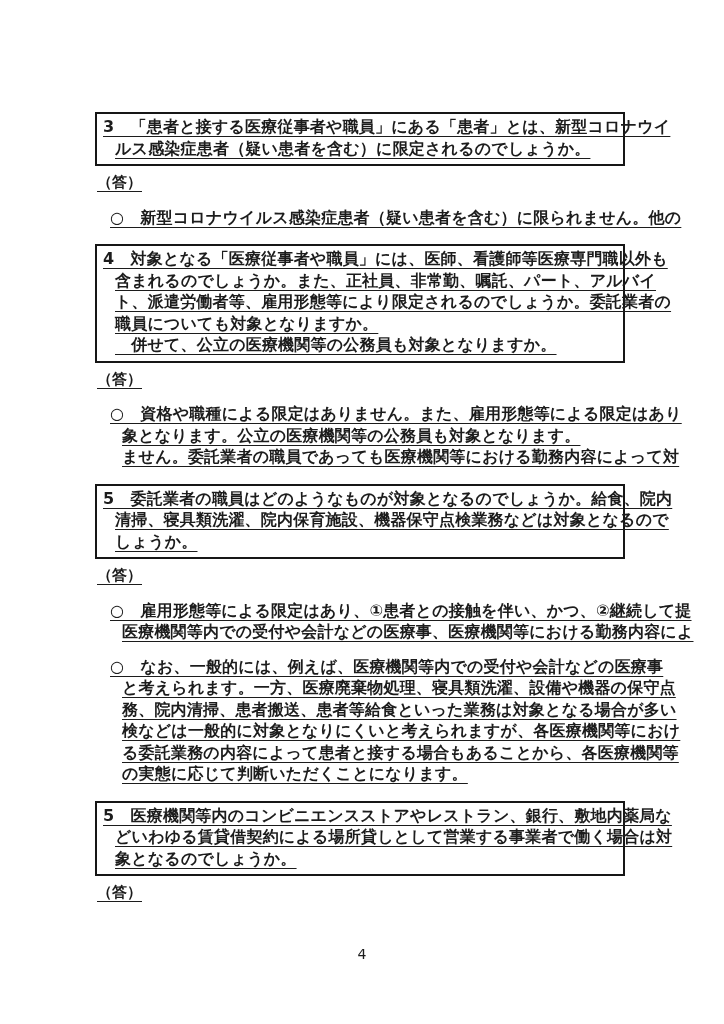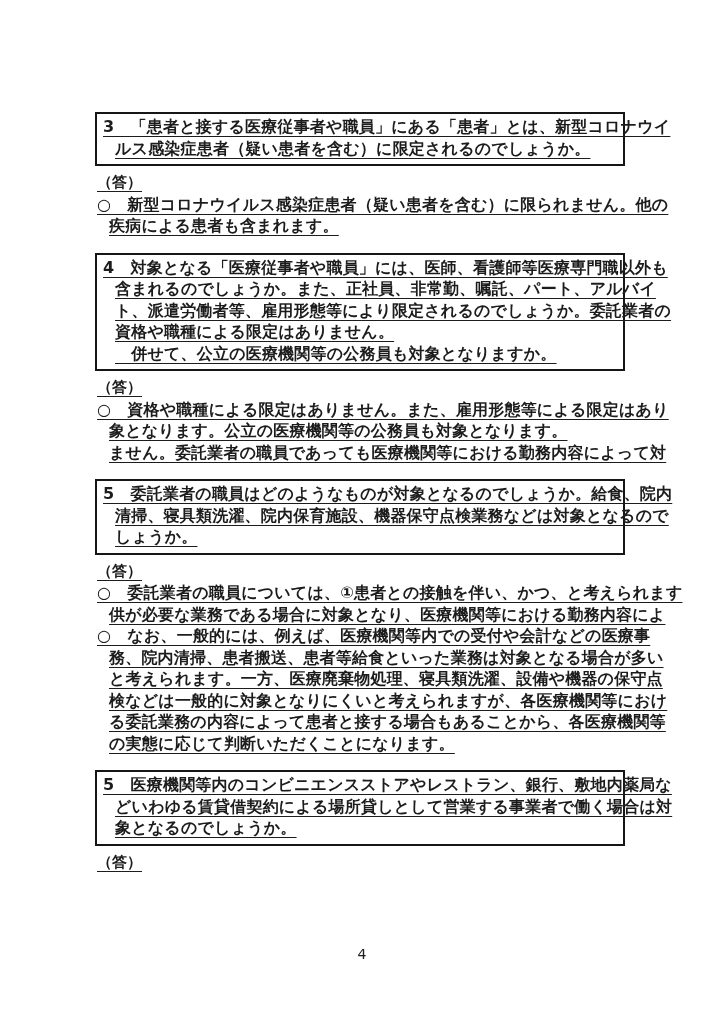--- a/index.html
+++ b/index.html
@@ -38,21 +38,21 @@
   .ans-label {
     font-size: 15px;
     line-height: 21.5px;
     font-weight: 600;
     text-decoration: underline;
     text-decoration-thickness: 1px;
     text-underline-offset: 4px;
     padding-left: 2px;
     white-space: nowrap;
   }
-  .answer-item { margin: 0; }
+  .answer-item { margin: 13px; }
   .page-number {
     position: absolute;
     top: 946px;
     left: 0; right: 0;
     text-align: center;
     font-size: 14px;
     color: #1c1c1c;
   }
 </style>
 </head>
@@ -61,55 +61,54 @@
 <div class="page-content">
 
   <div class="faq-section">
     <div class="qbox">
       <div class="line first">3　「患者と接する医療従事者や職員」にある「患者」とは、新型コロナウイ</div>
       <div class="line">ルス感染症患者（疑い患者を含む）に限定されるのでしょうか。</div>
     </div>
     <div class="ans-label">（答）</div>
     <div class="answer-item">
       <div class="line first">○　新型コロナウイルス感染症患者（疑い患者を含む）に限られません。他の</div>
-      <div class="line">疾病による患者も含まれます。</div>
     </div>
   </div>
 
   <div class="faq-section">
     <div class="qbox">
       <div class="line first">4　対象となる「医療従事者や職員」には、医師、看護師等医療専門職以外も</div>
       <div class="line">含まれるのでしょうか。また、正社員、非常勤、嘱託、パート、アルバイ</div>
       <div class="line">ト、派遣労働者等、雇用形態等により限定されるのでしょうか。委託業者の</div>
-      <div class="line">資格や職種による限定はありません。</div>
+      <div class="line">職員についても対象となりますか。</div>
       <div class="line">　併せて、公立の医療機関等の公務員も対象となりますか。</div>
     </div>
     <div class="ans-label">（答）</div>
     <div class="answer-item">
       <div class="line first">○　資格や職種による限定はありません。また、雇用形態等による限定はあり</div>
       <div class="line">象となります。公立の医療機関等の公務員も対象となります。</div>
       <div class="line">ません。委託業者の職員であっても医療機関等における勤務内容によって対</div>
     </div>
   </div>
 
   <div class="faq-section">
     <div class="qbox">
       <div class="line first">5　委託業者の職員はどのようなものが対象となるのでしょうか。給食、院内</div>
       <div class="line">清掃、寝具類洗濯、院内保育施設、機器保守点検業務などは対象となるので</div>
       <div class="line">しょうか。</div>
     </div>
     <div class="ans-label">（答）</div>
     <div class="answer-item">
-      <div class="line first">○　委託業者の職員については、①患者との接触を伴い、かつ、と考えられます</div>
-      <div class="line">供が必要な業務である場合に対象となり、医療機関等における勤務内容によ</div>
+      <div class="line first">○　雇用形態等による限定はあり、①患者との接触を伴い、かつ、②継続して提</div>
+      <div class="line">医療機関等内での受付や会計などの医療事、医療機関等における勤務内容によ</div>
     </div>
     <div class="answer-item">
       <div class="line first">○　なお、一般的には、例えば、医療機関等内での受付や会計などの医療事</div>
+      <div class="line">と考えられます。一方、医療廃棄物処理、寝具類洗濯、設備や機器の保守点</div>
       <div class="line">務、院内清掃、患者搬送、患者等給食といった業務は対象となる場合が多い</div>
-      <div class="line">と考えられます。一方、医療廃棄物処理、寝具類洗濯、設備や機器の保守点</div>
       <div class="line">検などは一般的に対象となりにくいと考えられますが、各医療機関等におけ</div>
       <div class="line">る委託業務の内容によって患者と接する場合もあることから、各医療機関等</div>
       <div class="line">の実態に応じて判断いただくことになります。</div>
     </div>
   </div>
 
   <div class="faq-section">
     <div class="qbox">
       <div class="line first">5　医療機関等内のコンビニエンスストアやレストラン、銀行、敷地内薬局な</div>
       <div class="line">どいわゆる賃貸借契約による場所貸しとして営業する事業者で働く場合は対</div>

